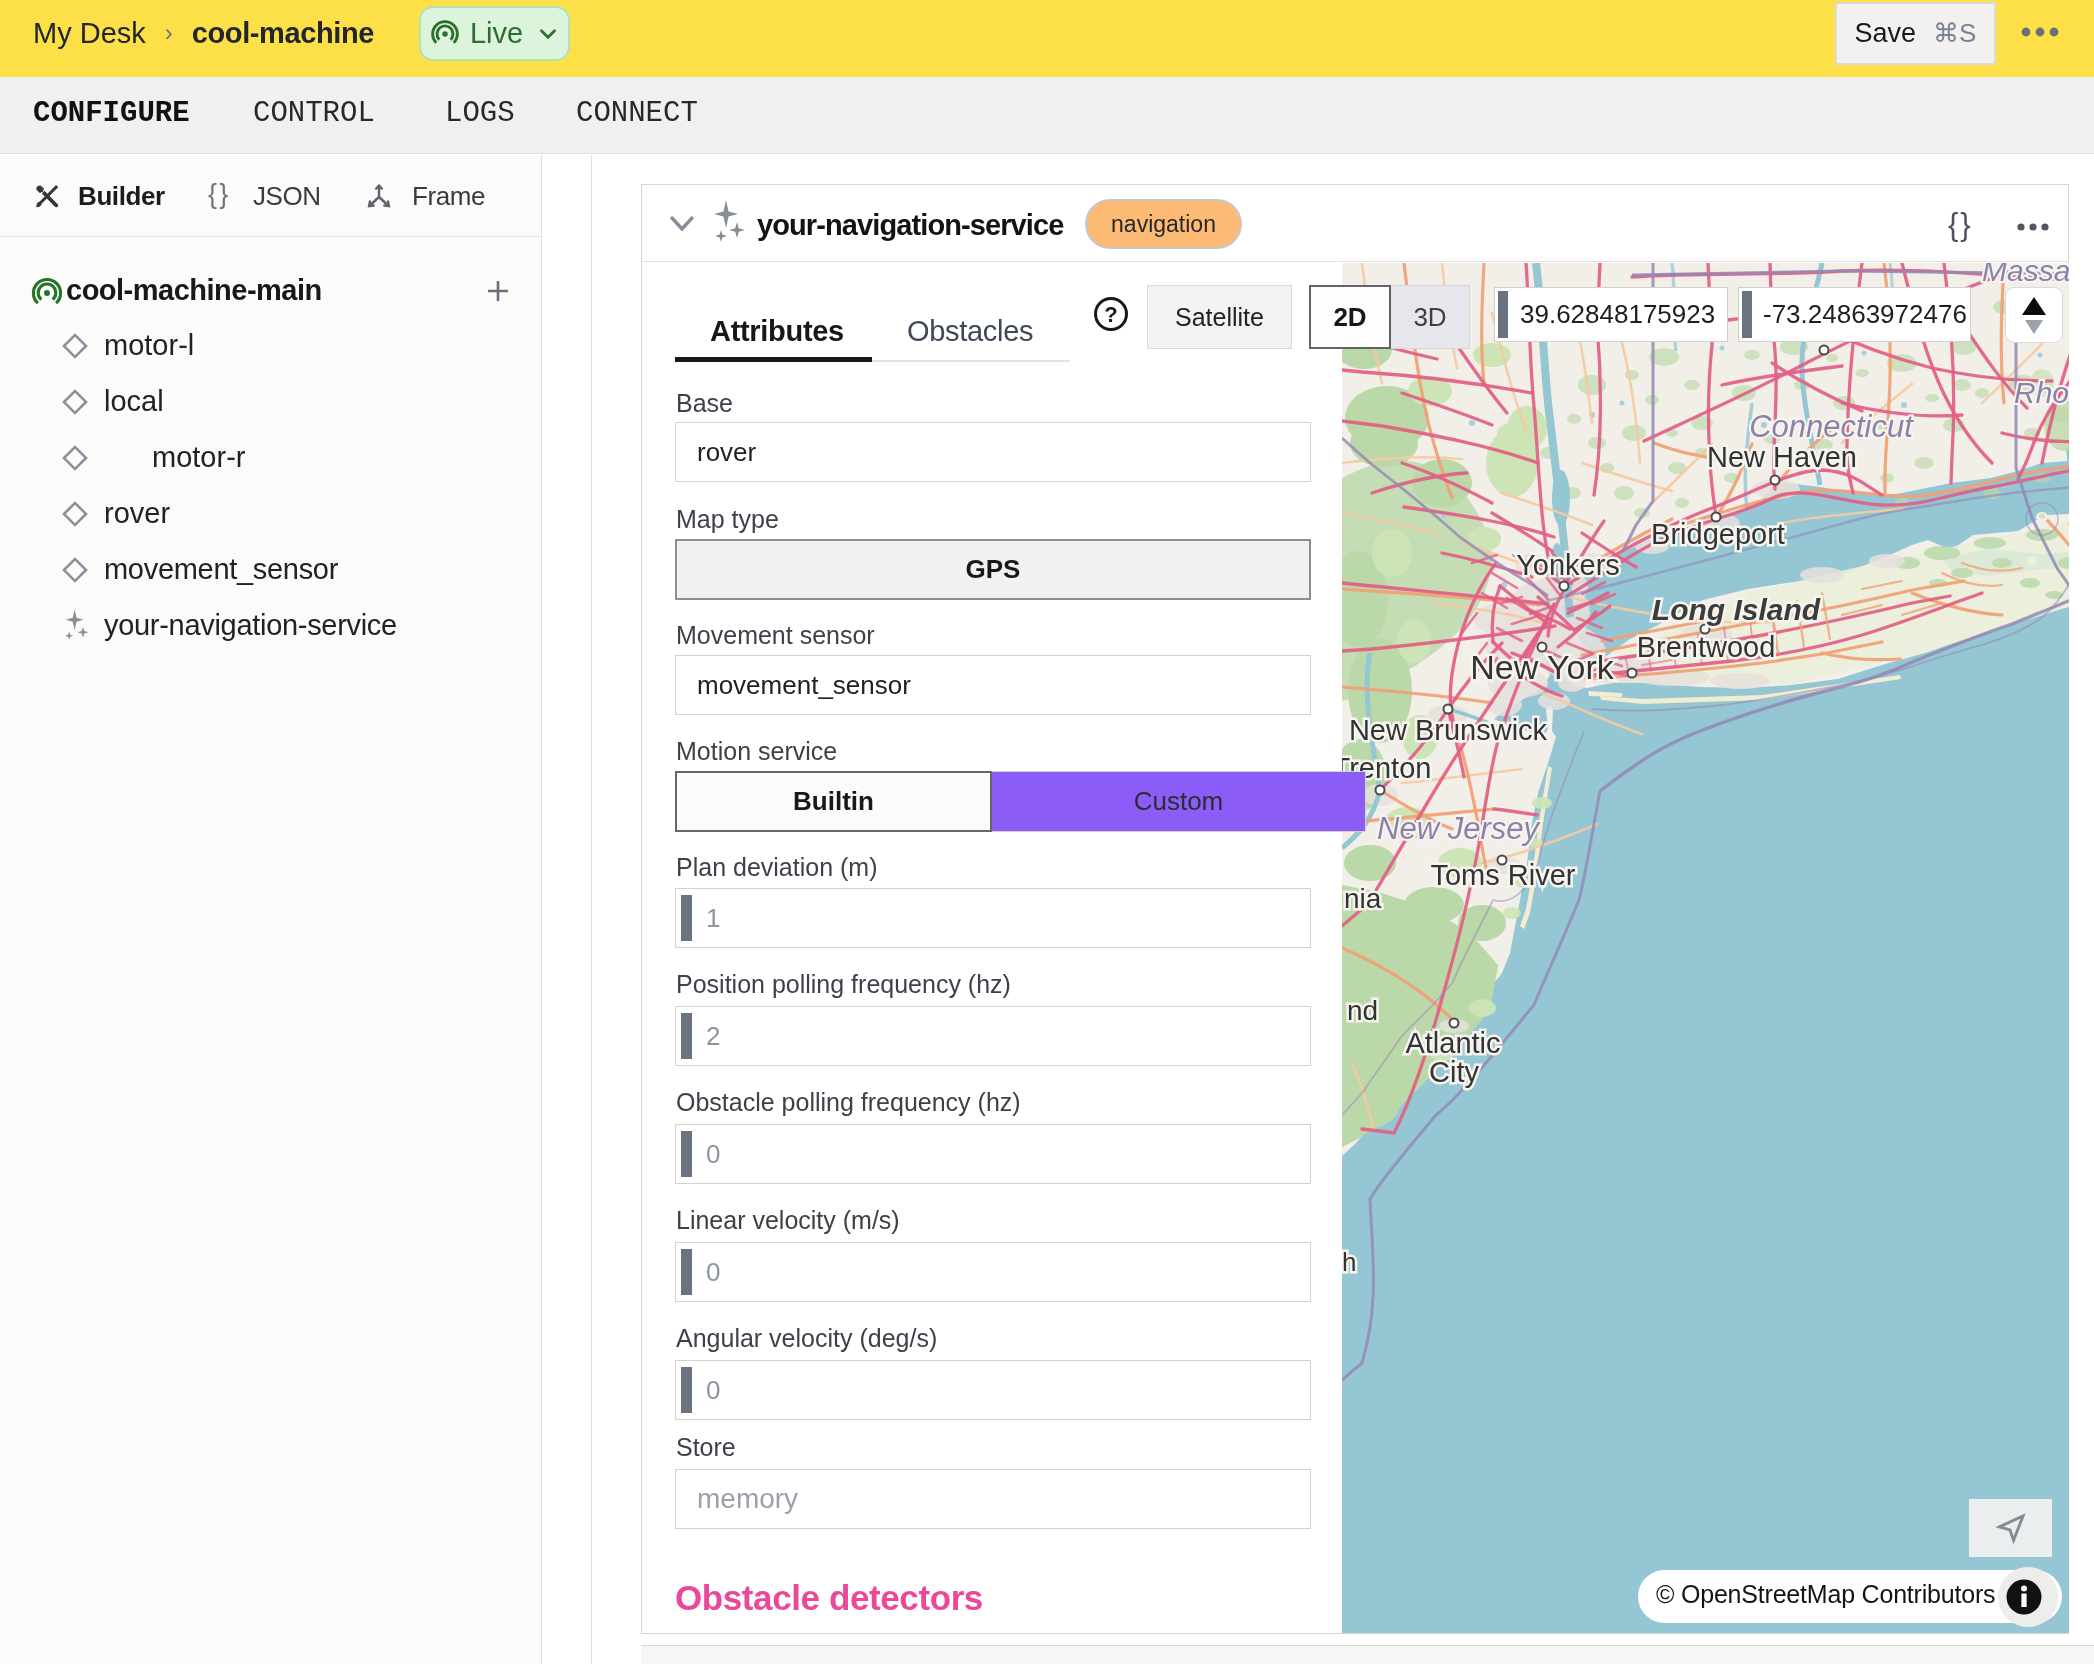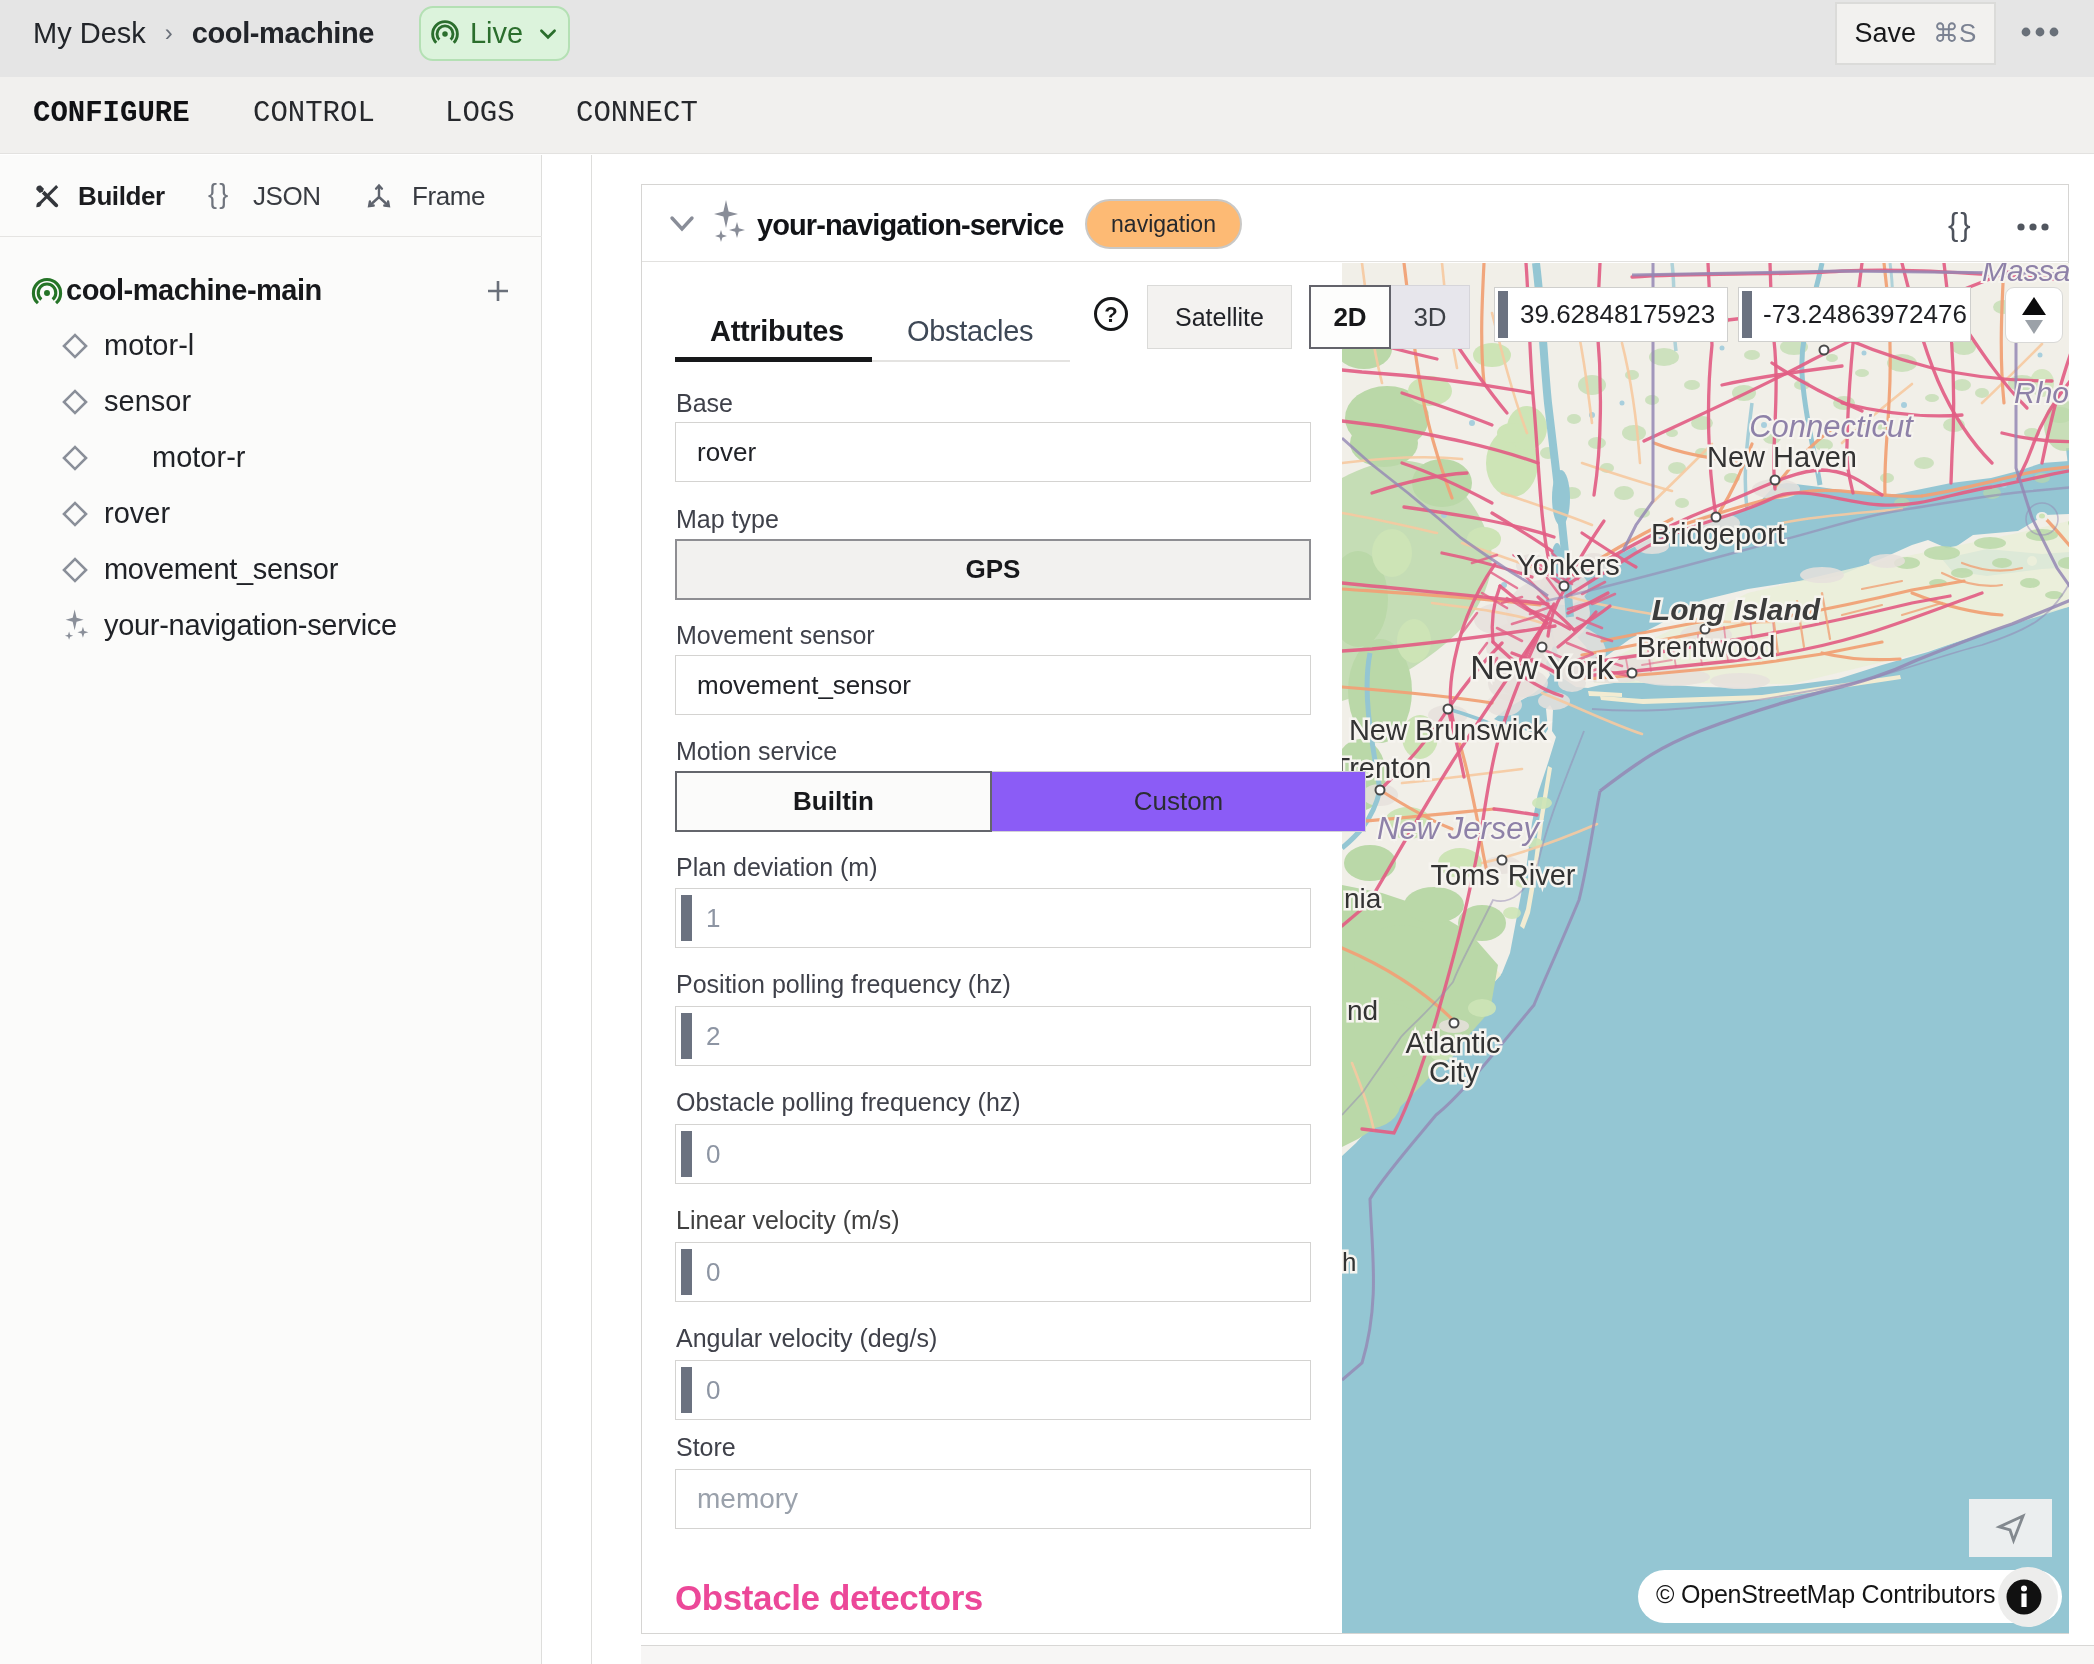--- a/index.html
+++ b/index.html
@@ -4,21 +4,21 @@
 <style>
 * { margin:0; padding:0; box-sizing:border-box; }
 html,body { width:2094px; height:1664px; background:#fff; font-family:"Liberation Sans",sans-serif; overflow:hidden; }
 .abs { position:absolute; }
 body { position:relative; }
 .flex { display:flex; align-items:center; }
 </style>
 </head>
 <body>
 
-<div class="abs" style="left:0;top:0;width:2094px;height:77px;background:#e5e5e5;">
+<div class="abs" style="left:0;top:0;width:2094px;height:77px;background:#fde047;">
   <div class="abs flex" style="left:33px;top:0;height:66px;font-size:29px;color:#22252a;">
     <span>My Desk</span>
     <span style="color:#6a707a;margin:0 19px;font-size:24px;">›</span>
     <span style="font-weight:700;letter-spacing:-0.4px;">cool-machine</span>
   </div>
 
   <div class="abs flex" style="left:419px;top:6px;width:151px;height:55px;background:#dcf3dc;border:2px solid #b4e0b4;border-radius:14px;justify-content:center;">
     <svg width="30" height="30" viewBox="0 0 24 24" style="margin-right:10px;">
       <g fill="none" stroke="#2b6e2d" stroke-width="2.3">
         <circle cx="12" cy="12" r="2.2" fill="#2b6e2d" stroke="none"></circle>
@@ -85,21 +85,21 @@
       <path d="M16 6 V26 M6 16 H26" stroke="#6a707a" stroke-width="2.6"></path>
     </svg>
 
   <svg class="abs" style="left:59px;top:175px;" width="32" height="32" viewBox="0 0 32 32">
       <rect x="8.2" y="8.2" width="15.6" height="15.6" fill="none" stroke="#8a8f99" stroke-width="2.6" transform="rotate(45 16 16)"></rect>
     </svg>
   <span class="abs" style="left:104px;top:174px;font-size:29px;color:#202227;">motor-l</span>
   <svg class="abs" style="left:59px;top:231px;" width="32" height="32" viewBox="0 0 32 32">
       <rect x="8.2" y="8.2" width="15.6" height="15.6" fill="none" stroke="#8a8f99" stroke-width="2.6" transform="rotate(45 16 16)"></rect>
     </svg>
-  <span class="abs" style="left:104px;top:230px;font-size:29px;color:#202227;">sensor</span>
+  <span class="abs" style="left:104px;top:230px;font-size:29px;color:#202227;">local</span>
   <svg class="abs" style="left:59px;top:287px;" width="32" height="32" viewBox="0 0 32 32">
       <rect x="8.2" y="8.2" width="15.6" height="15.6" fill="none" stroke="#8a8f99" stroke-width="2.6" transform="rotate(45 16 16)"></rect>
     </svg>
   <span class="abs" style="left:104px;top:286px;font-size:29px;color:#202227;margin-left:48px;">motor-r</span>
   <svg class="abs" style="left:59px;top:343px;" width="32" height="32" viewBox="0 0 32 32">
       <rect x="8.2" y="8.2" width="15.6" height="15.6" fill="none" stroke="#8a8f99" stroke-width="2.6" transform="rotate(45 16 16)"></rect>
     </svg>
   <span class="abs" style="left:104px;top:342px;font-size:29px;color:#202227;">rover</span>
   <svg class="abs" style="left:59px;top:399px;" width="32" height="32" viewBox="0 0 32 32">
       <rect x="8.2" y="8.2" width="15.6" height="15.6" fill="none" stroke="#8a8f99" stroke-width="2.6" transform="rotate(45 16 16)"></rect>

